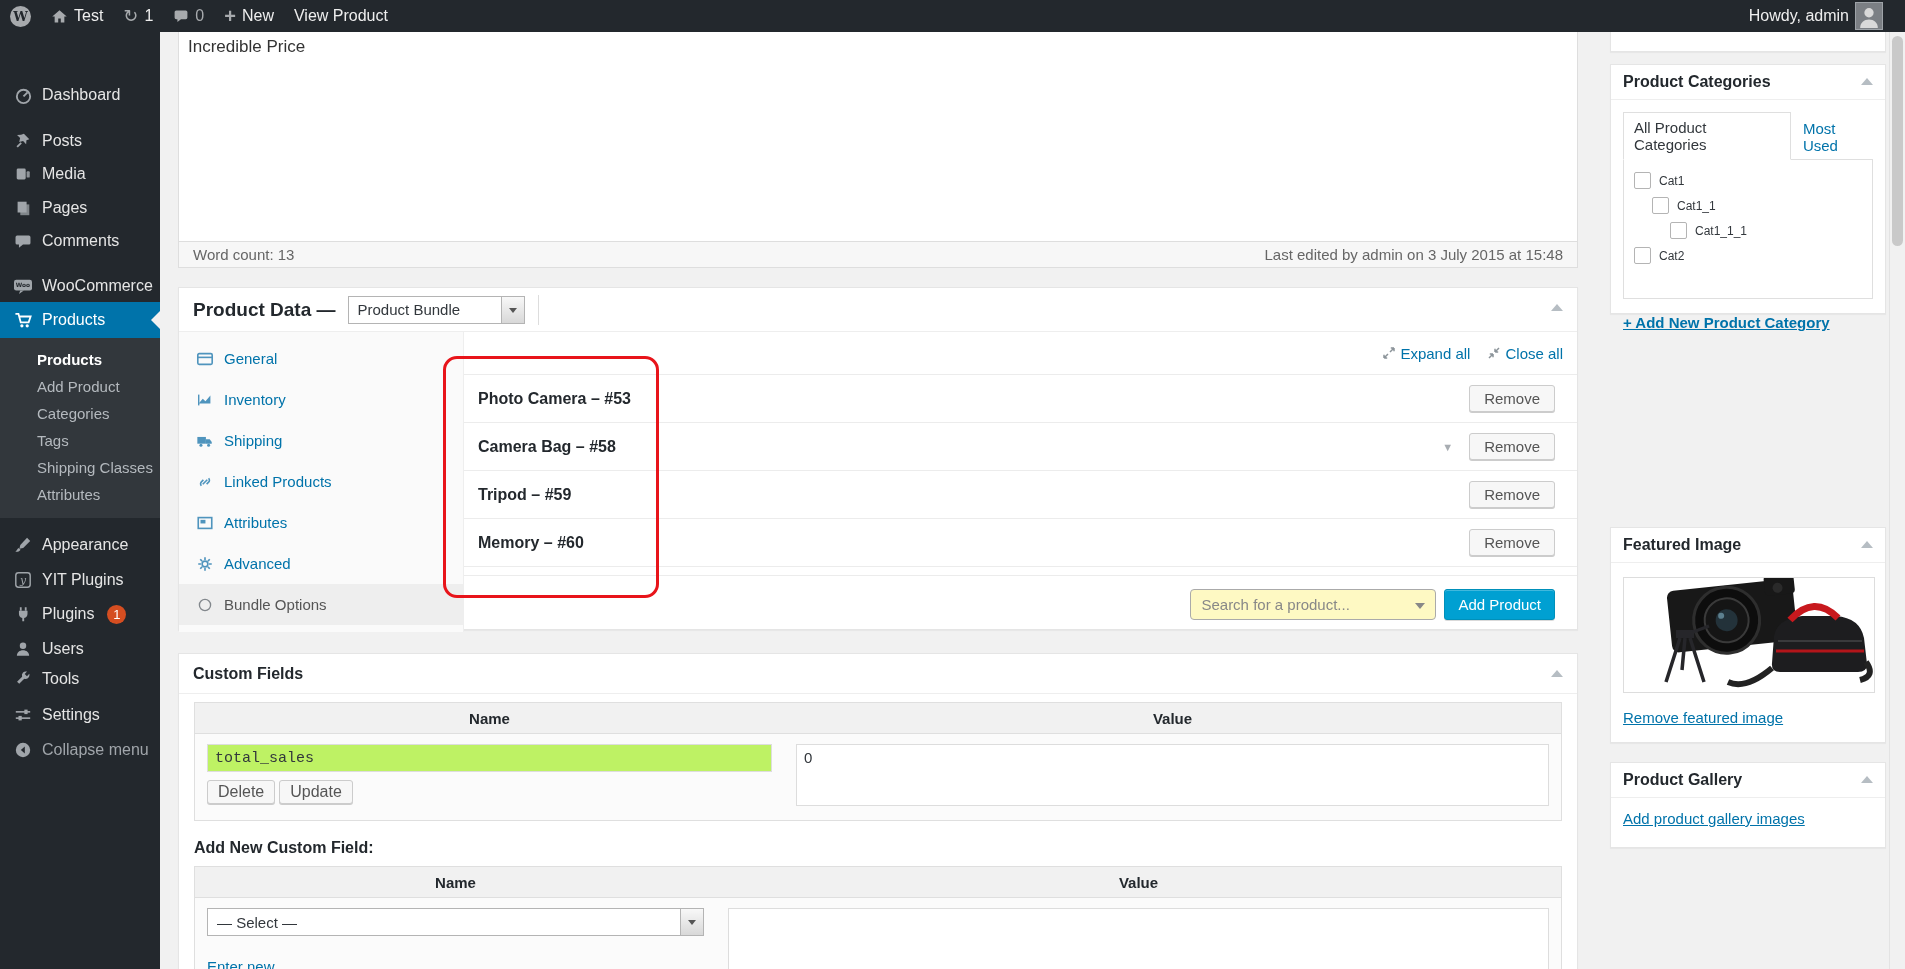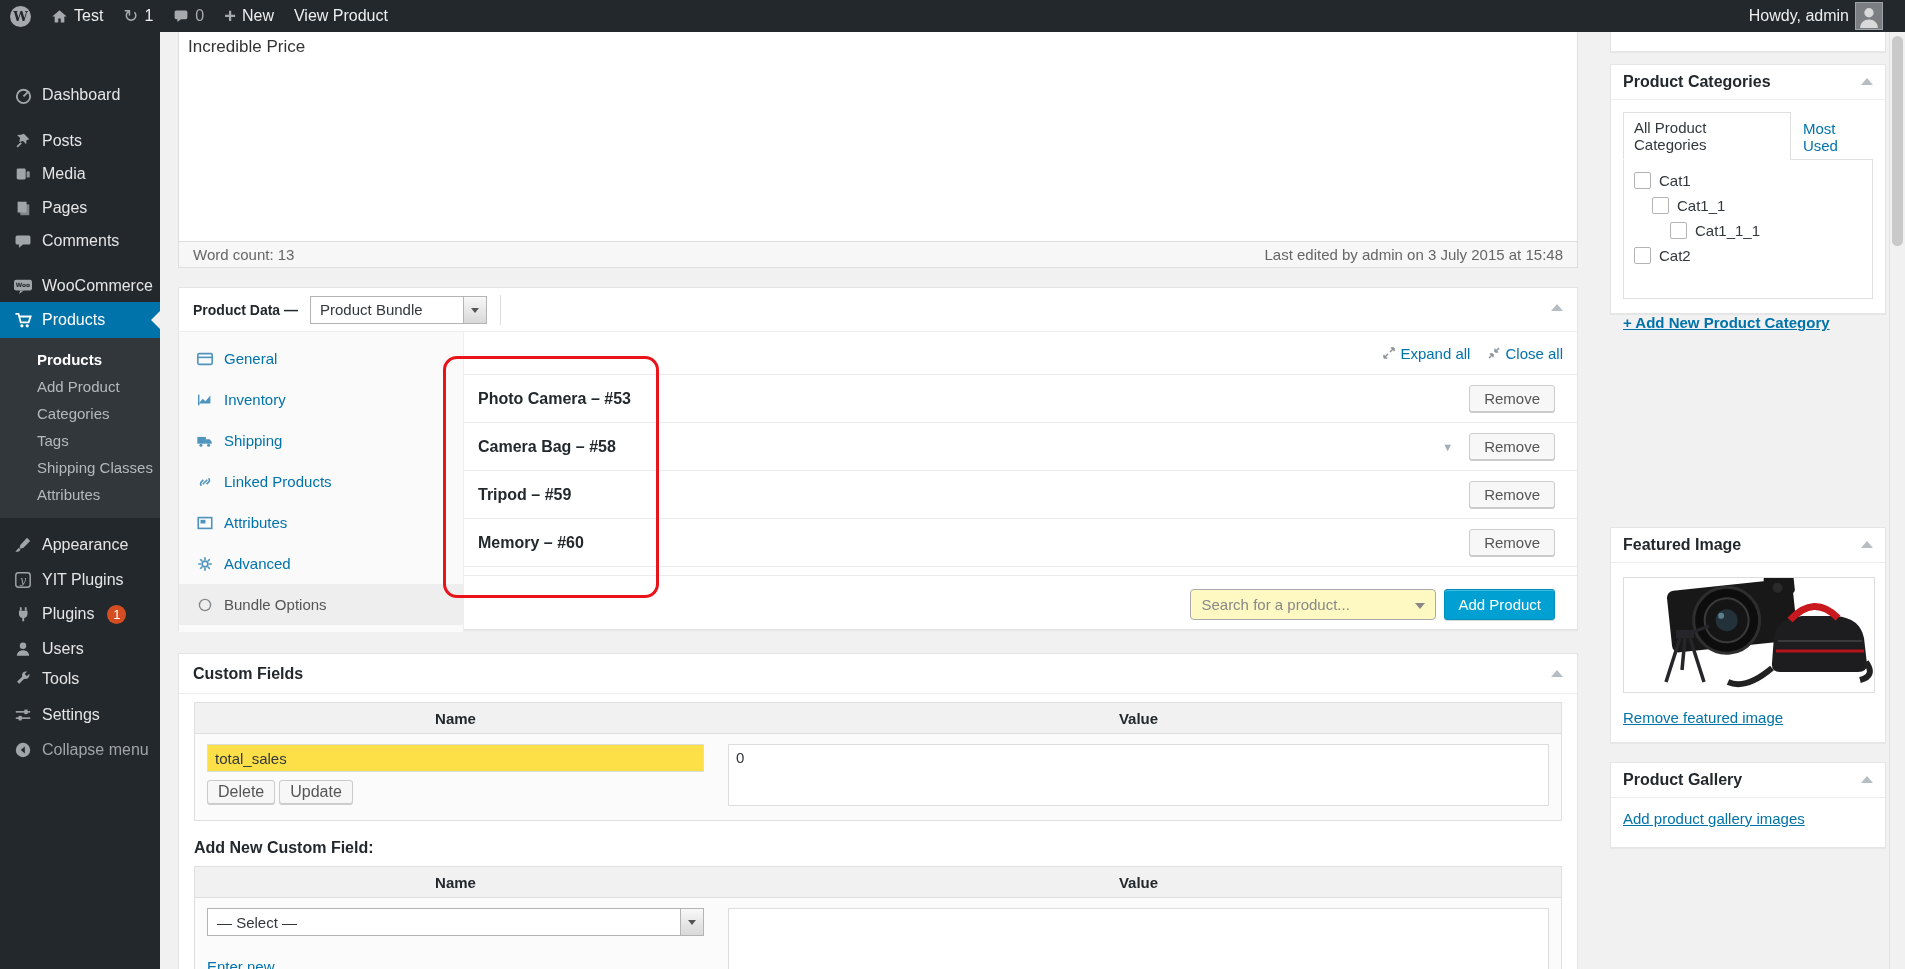--- a/index.html
+++ b/index.html
@@ -46,21 +46,21 @@
   .editor-status{position:absolute;left:0;right:0;bottom:0;height:25px;background:#f7f7f7;
           border-top:1px solid #dedede;display:flex;align-items:center;justify-content:space-between;
           padding:0 14px;font-size:15px;color:#666}
   
   .panel{position:absolute;background:#fff;border:1px solid #e5e5e5;box-sizing:border-box;
          box-shadow:0 1px 1px rgba(0,0,0,.04)}
   .toggle-up{width:0;height:0;border:6px solid transparent;border-bottom:7px solid #b6bdc3;
              border-top-width:0;display:inline-block;cursor:pointer}
   
   .pd-head{height:43px;border-bottom:1px solid #eee;display:flex;align-items:center;padding:0 14px;position:relative}
-  .pd-title{font-weight:bold;font-size:14px;color:#23282d}
+  .pd-title{font-weight:bold;font-size:19px;color:#23282d}
   .fselect{border:1px solid #b4b4b4;background:#fff;height:28px;display:inline-flex;align-items:center;
            position:relative;padding:0 32px 0 9px;color:#32373c;font-size:15px;box-sizing:border-box;cursor:pointer}
   .fselect .sbtn{position:absolute;right:0;top:0;bottom:0;width:22px;border-left:1px solid #b4b4b4;
            background:linear-gradient(#f8f8f8,#d8d8d8);display:flex;align-items:center;justify-content:center}
   .fselect .sbtn::after{content:"";border:4px solid transparent;border-top:5px solid #555;margin-top:5px}
   .vsep{width:1px;height:30px;background:#ddd;margin-left:13px}
   .pd-toggle{position:absolute;right:14px;top:16px}
   .pd-body{display:flex;height:300px}
   .pd-tabs{width:285px;background:#fafafa;border-right:1px solid #eee;box-sizing:border-box;padding-top:6px}
   .pd-tab{height:41px;display:flex;align-items:center;gap:9px;padding-left:16px;color:#0073aa;font-size:15px;cursor:pointer}
@@ -91,38 +91,38 @@
   .red-annot{position:absolute;left:443px;top:356px;width:210px;height:236px;border:3px solid #e8141a;
              border-radius:14px;z-index:40;pointer-events:none}
   
   .cf-head{height:39px;display:flex;align-items:center;padding:0 14px;border-bottom:1px solid #eee;position:relative}
   .cf-title{font-weight:bold;font-size:16px;color:#23282d}
   .cf-body{padding:8px 15px 15px}
   .cf-table{width:100%;border:1px solid #dfdfdf;border-collapse:collapse;background:#fbfbfb}
   .cf-table th{height:28px;font-weight:bold;font-size:15px;color:#23282d;border-bottom:1px solid #dfdfdf;background:#f1f1f1}
   .cf-table td{padding:10px 12px;vertical-align:top}
   .cf-table .name-col{width:38%}
-  .cf-input{width:497px;height:28px;border:1px solid #ddd;padding:0 7px;font-size:15px;color:#32373c;
-            box-sizing:border-box;font-family:Liberation Sans, sans-serif;background:#fde047}
+  .cf-input{width:565px;height:28px;border:1px solid #ddd;padding:0 7px;font-size:15px;color:#32373c;
+            box-sizing:border-box;font-family:Liberation Mono, monospace;background:#bef264}
   .cf-btnrow{margin-top:8px;display:flex;gap:4px}
   .cf-ta{width:100%;height:62px;border:1px solid #ddd;resize:none;font-size:15px;color:#32373c;
          padding:4px 7px;box-sizing:border-box;font-family:inherit;background:#fff}
   .cf-addnew{font-weight:bold;font-size:16px;color:#23282d;margin:18px 0 9px 0}
   .enter-new{display:inline-block;margin-top:22px;color:#0073aa;font-size:15px;cursor:pointer}
   
   .rhead{height:34px;display:flex;align-items:center;padding:0 12px;border-bottom:1px solid #eee;
          font-weight:bold;color:#23282d;font-size:16px;position:relative}
   .rtoggle{position:absolute;right:12px;top:13px}
   .rbody{padding:12px}
   .cat-tabs{display:flex;align-items:flex-end;position:relative;z-index:2;margin-bottom:-1px}
   .cat-tab-active{background:#fff;border:1px solid #dfdfdf;border-bottom:1px solid #fff;
                   padding:6px 10px;font-size:15px;color:#32373c;cursor:pointer}
   .cat-tab-link{margin-left:12px;padding:6px 0;color:#0073aa;font-size:15px;cursor:pointer}
   .cat-box{border:1px solid #dfdfdf;height:122px;padding:8px 0;overflow:hidden;background:#fff}
-  .cat-item{display:flex;align-items:center;gap:8px;padding:4px 0 4px 10px;font-size:15px;color:#32373c;cursor:pointer}
+  .cat-item{display:flex;align-items:center;gap:8px;padding:4px 0 4px 10px;font-size:12px;color:#32373c;cursor:pointer}
   .cat-item.lvl1{padding-left:28px}
   .cat-item.lvl2{padding-left:46px}
   .cb{width:15px;height:15px;border:1px solid #b4b4b4;border-radius:2px;background:#fff;flex:0 0 auto}
   .ulink{color:#0073aa;text-decoration:underline;font-size:15px;cursor:pointer}
   .add-cat{display:inline-block;margin-top:15px;font-weight:bold}
   .tag-row{display:flex;align-items:center;gap:8px}
   .tag-input{width:182px;height:28px;border:1px solid #ddd;box-sizing:border-box;padding:0 6px;
              font-size:15px;font-family:inherit;background:#fff}
   .tag-hint{font-style:italic;color:#666;font-size:15px;margin-top:16px}
   .tag-choose{display:inline-block;margin-top:20px}

